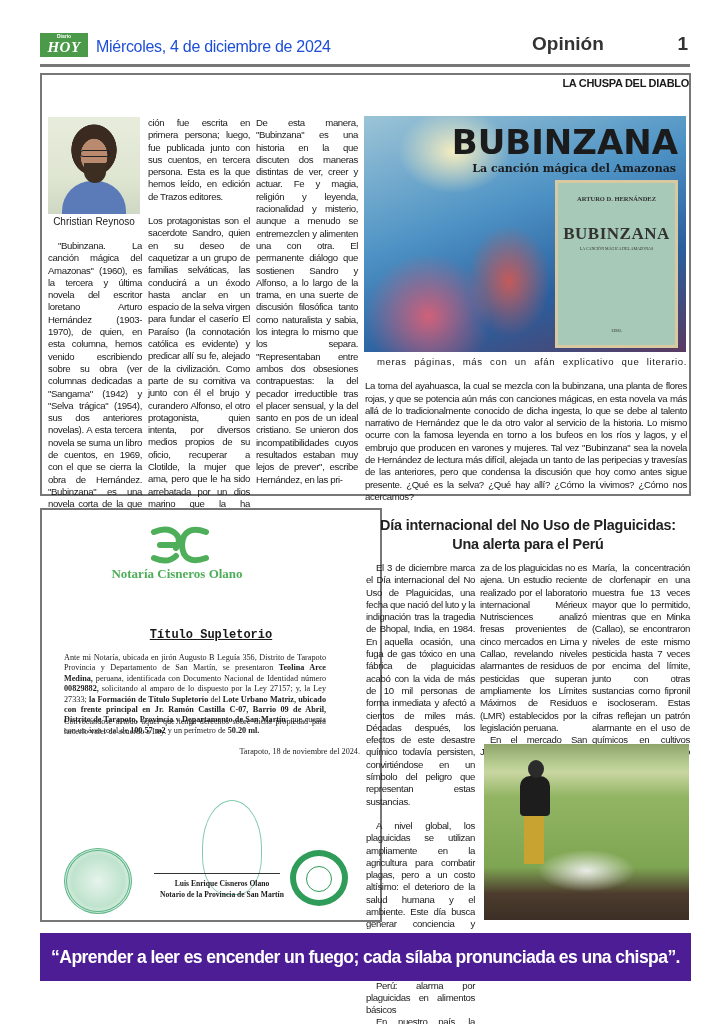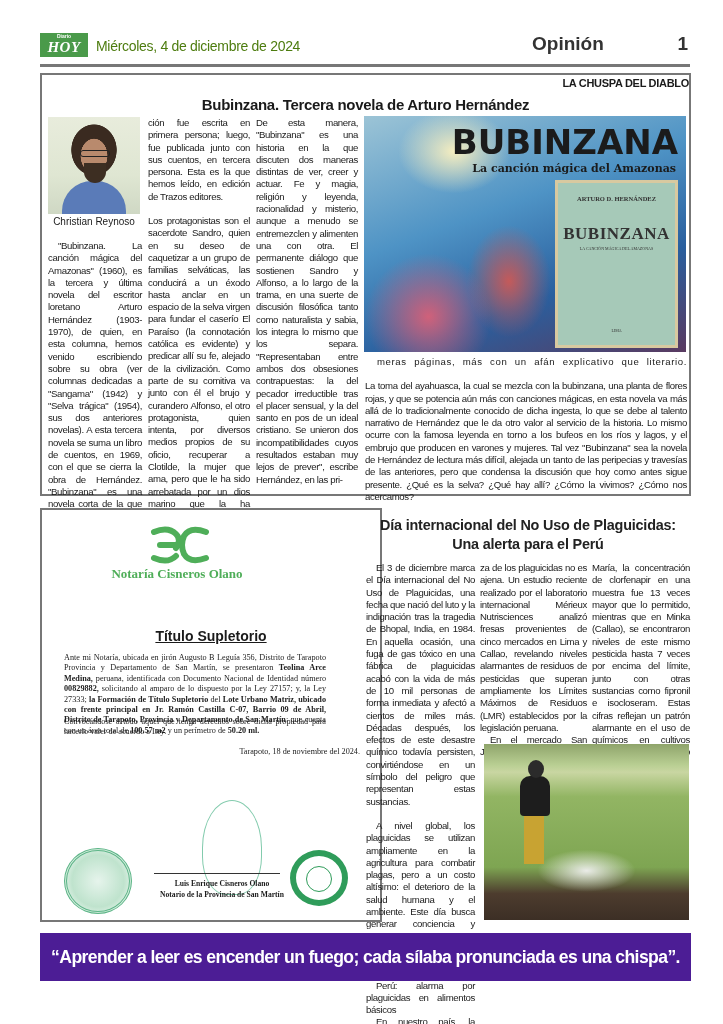--- a/index.html
+++ b/index.html
@@ -4,21 +4,21 @@
 <style>
   * { box-sizing: border-box; margin: 0; padding: 0; }
   html, body { width: 723px; height: 1024px; background: #fff; overflow: hidden; }
   body { font-family: "Liberation Sans", sans-serif; color: #1a1a1a; position: relative; }
 
   
   .header { position: absolute; left: 40px; top: 33px; width: 650px; height: 28px; }
   .logo { position: absolute; left: 0; top: 0; width: 48px; height: 24px; background: #4a9a4a; color: #fff; text-align: center; }
   .logo .small { font-size: 5px; line-height: 6px; display: block; font-weight: bold; }
   .logo .big { font-family: "Liberation Serif", serif; font-weight: bold; font-size: 15px; line-height: 16px; display: block; letter-spacing: 0.5px; font-style: italic; }
-  .date { position: absolute; left: 56px; top: 5px; font-size: 14px; color: #4d7c0f; letter-spacing: -0.3px; }
+  .date { position: absolute; left: 56px; top: 5px; font-size: 16px; color: #1d4ed8; letter-spacing: -0.3px; }
   .section { position: absolute; left: 492px; top: 0; font-size: 19px; font-weight: bold; color: #333; }
   .pagenum { position: absolute; right: 2px; top: 0; font-size: 19px; font-weight: bold; color: #333; }
   .header-rule { position: absolute; left: 40px; top: 64px; width: 650px; height: 3px; background: #777; }
 
   
   .box1 { position: absolute; left: 40px; top: 73px; width: 651px; height: 423px; border: 2px solid #777; }
   .kicker { position: absolute; left: 0; width: 100%; top: 2px; text-align: right; font-size: 11px; font-weight: bold; letter-spacing: -0.3px; }
   .title1 { position: absolute; left: 0; width: 100%; top: 21px; text-align: center; font-size: 15px; font-weight: bold; letter-spacing: -0.3px; }
 
   .col { position: absolute; font-size: 9.6px; line-height: 12.3px; text-align: justify; letter-spacing: -0.35px; color: #1a1a1a; }
@@ -48,21 +48,21 @@
   .book .b-sub { font-size: 4px; margin-top: 2px; }
   .book .b-city { font-size: 4px; position: absolute; bottom: 12px; width: 100%; }
 
   .para-wide { position: absolute; left: 323px; top: 281px; width: 322px; font-size: 9.6px; line-height: 12.3px; text-align: justify; letter-spacing: -0.35px; }
   .para-wide .first { letter-spacing: 0.6px; text-align-last: justify; margin-bottom: 12px; padding-left: 12px; }
 
   
   .box2 { position: absolute; left: 40px; top: 508px; width: 342px; height: 414px; border: 2px solid #777; background: #fff; }
   .n-logo { position: absolute; left: 108px; top: 16px; width: 60px; height: 38px; }
   .n-name { position: absolute; left: 0; width: 270px; top: 56px; text-align: center; font-family: "Liberation Serif", serif; font-weight: bold; color: #4fae59; font-size: 13px; }
-  .n-doc-title { position: absolute; left: 0; width: 318px; top: 118px; text-align: center; font-family: Liberation Sans, sans-serif; font-weight: bold; font-size: 14px; text-decoration: underline; padding-left: 20px; }
+  .n-doc-title { position: absolute; left: 0; width: 318px; top: 118px; text-align: center; font-family: Liberation Mono, monospace; font-weight: bold; font-size: 12px; text-decoration: underline; padding-left: 20px; }
   .n-body { position: absolute; left: 22px; width: 262px; font-family: "Liberation Serif", serif; font-size: 8.2px; line-height: 10.4px; text-align: justify; color: #222; }
   .n-body b { font-weight: bold; }
   .n-place { position: absolute; right: 20px; top: 237px; font-family: "Liberation Serif", serif; font-size: 8.2px; margin-left: 48px; }
   .n-sig-line { position: absolute; left: 112px; top: 363px; width: 126px; height: 1px; background: #333; }
   .n-signame { position: absolute; left: 80px; width: 200px; text-align: center; font-family: "Liberation Serif", serif; font-weight: bold; font-size: 7.6px; }
   .seal { position: absolute; border-radius: 50%; }
   .seal-left { left: 22px; top: 338px; width: 68px; height: 66px; border: 3px double #5cb587; background: radial-gradient(circle, #e6f4ec 0%, #bfe3cd 60%, #fff 100%); }
   .seal-right { left: 248px; top: 340px; width: 58px; height: 56px; border: 6px solid #2f9c5a; background: #fff; }
   .seal-right .inner { position: absolute; left: 10px; top: 10px; width: 26px; height: 26px; border: 1.5px solid #2f9c5a; border-radius: 50%; }
   .scribble { position: absolute; left: 160px; top: 290px; width: 60px; height: 95px; border: 1px solid #4fb58a; border-radius: 50% 50% 40% 40%; opacity: 0.7; }
@@ -91,21 +91,20 @@
     <span class="big">HOY</span>
   </div>
   <div class="date">Miércoles, 4 de diciembre de  2024</div>
   <div class="section">Opinión</div>
   <div class="pagenum">1</div>
 </div>
 <div class="header-rule"></div>
 
 <div class="box1">
   <div class="kicker">LA CHUSPA DEL DIABLO</div>
-  <div class="title1">Bubinzana. Tercera novela de Arturo Hernández</div>
 
   <div class="author-photo">
     <div class="body"></div>
     <div class="beard"></div>
     <div class="glasses"></div>
   </div>
   <div class="author-name">Christian Reynoso</div>
 
   <div class="col" style="left:6px; top:165px; width:94px;">
     <p class="indent">"Bubinzana. La canción mágica del Amazonas" (1960), es la tercera y última novela del escritor loretano Arturo Hernández (1903-1970), de quien, en esta columna, hemos venido escribiendo sobre su obra (ver columnas dedicadas a "Sangama" (1942) y "Selva trágica" (1954), sus dos anteriores novelas). A esta tercera novela se suma un libro de cuentos, en 1969, con el que se cierra la obra de Hernández. "Bubinzana" es una novela corta de la que según se tiene noticia, su primera edi-</p>

